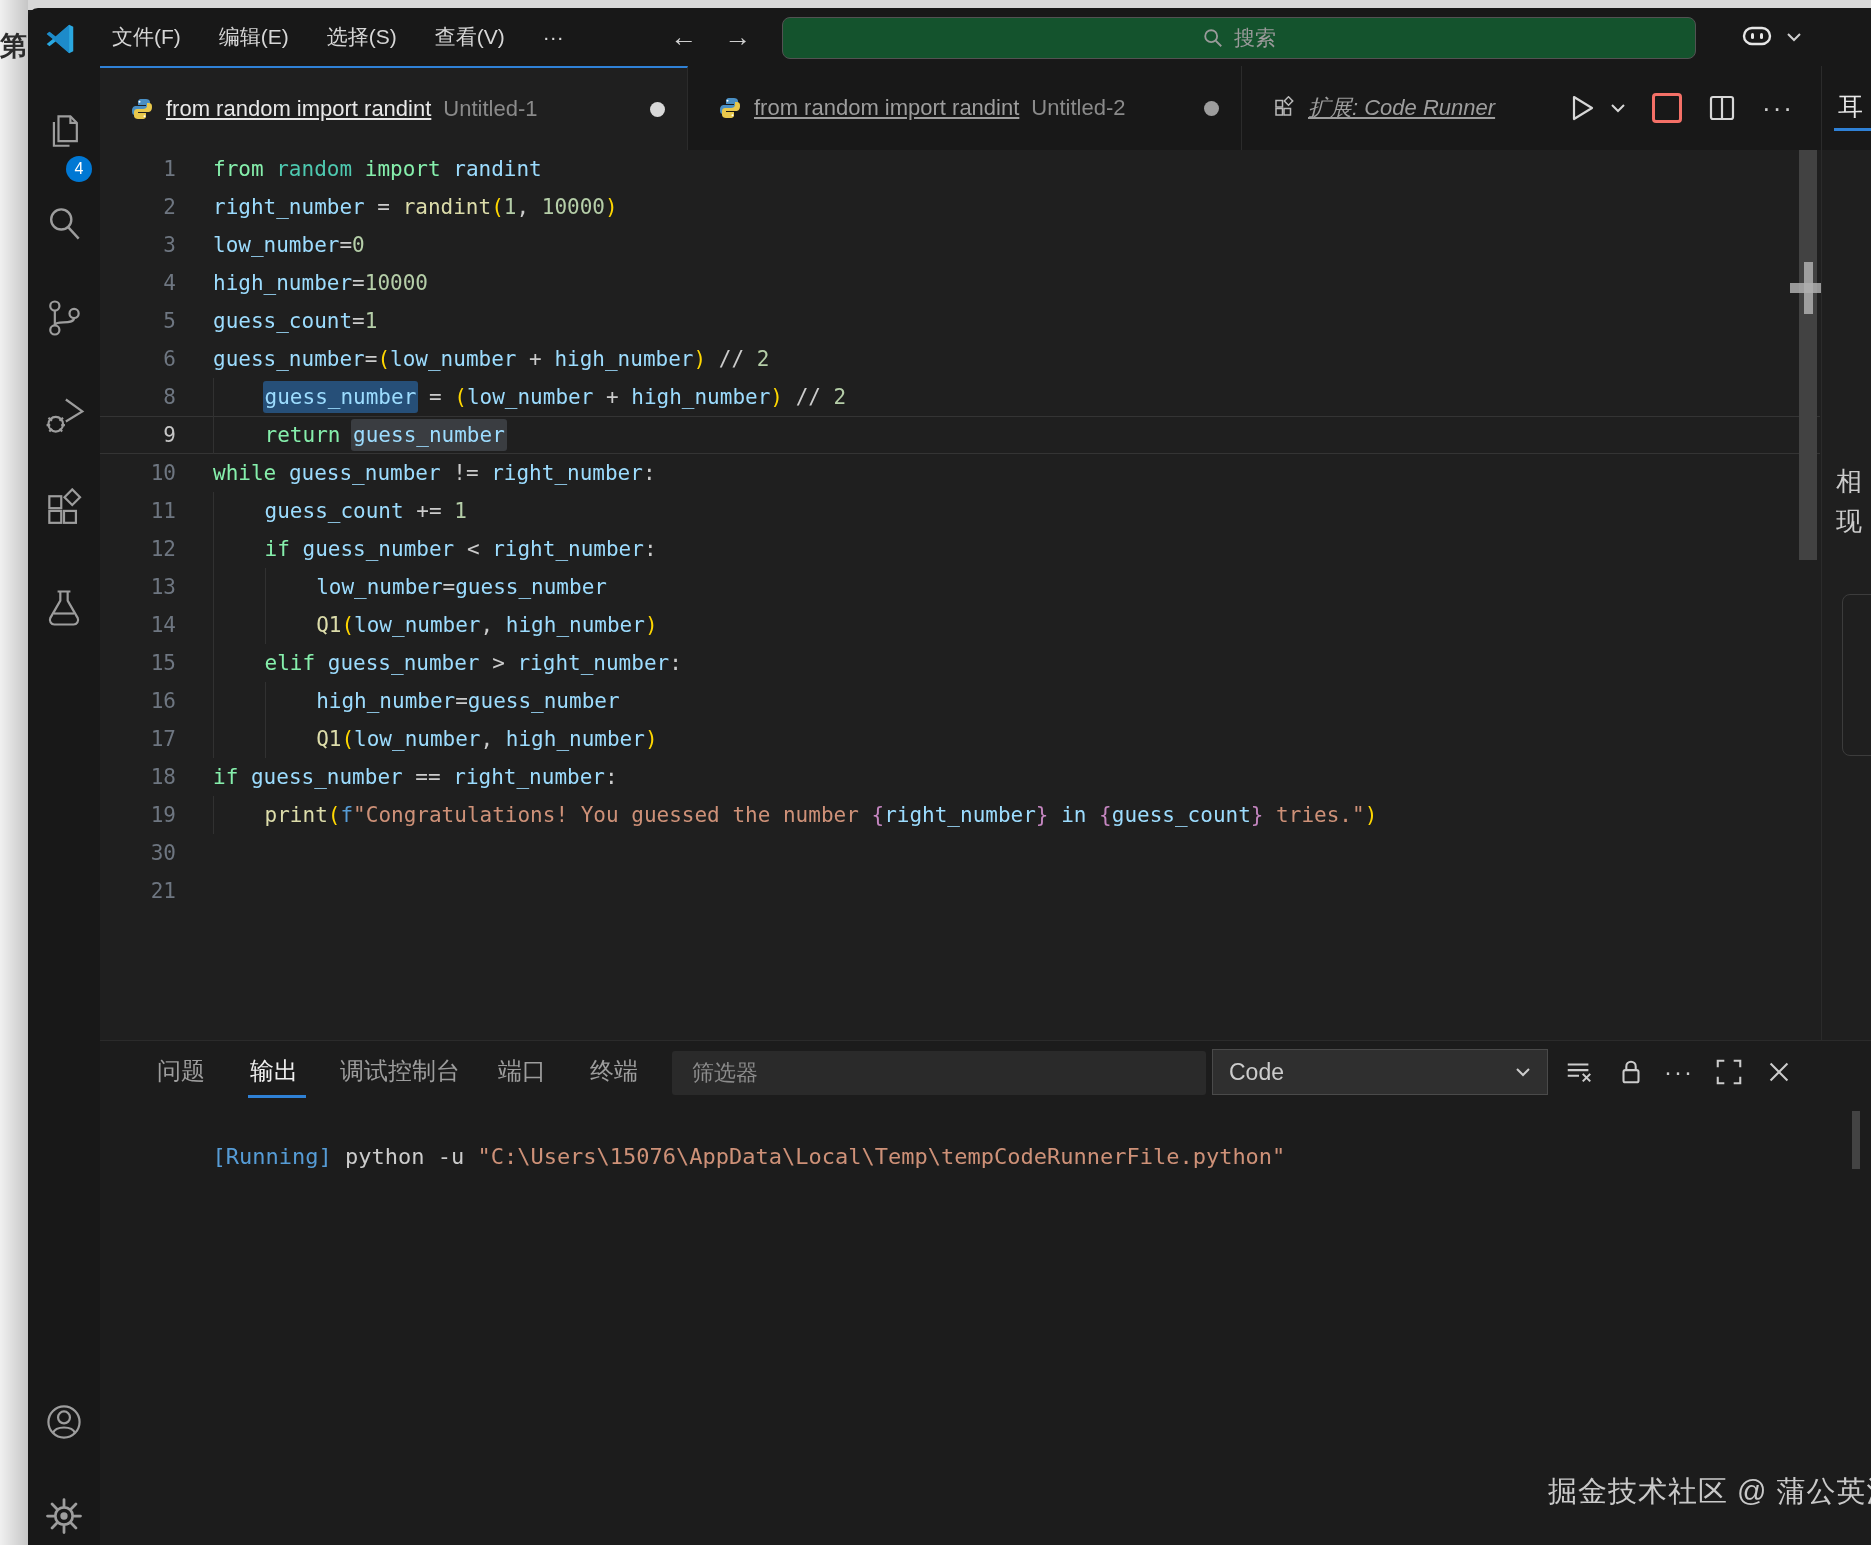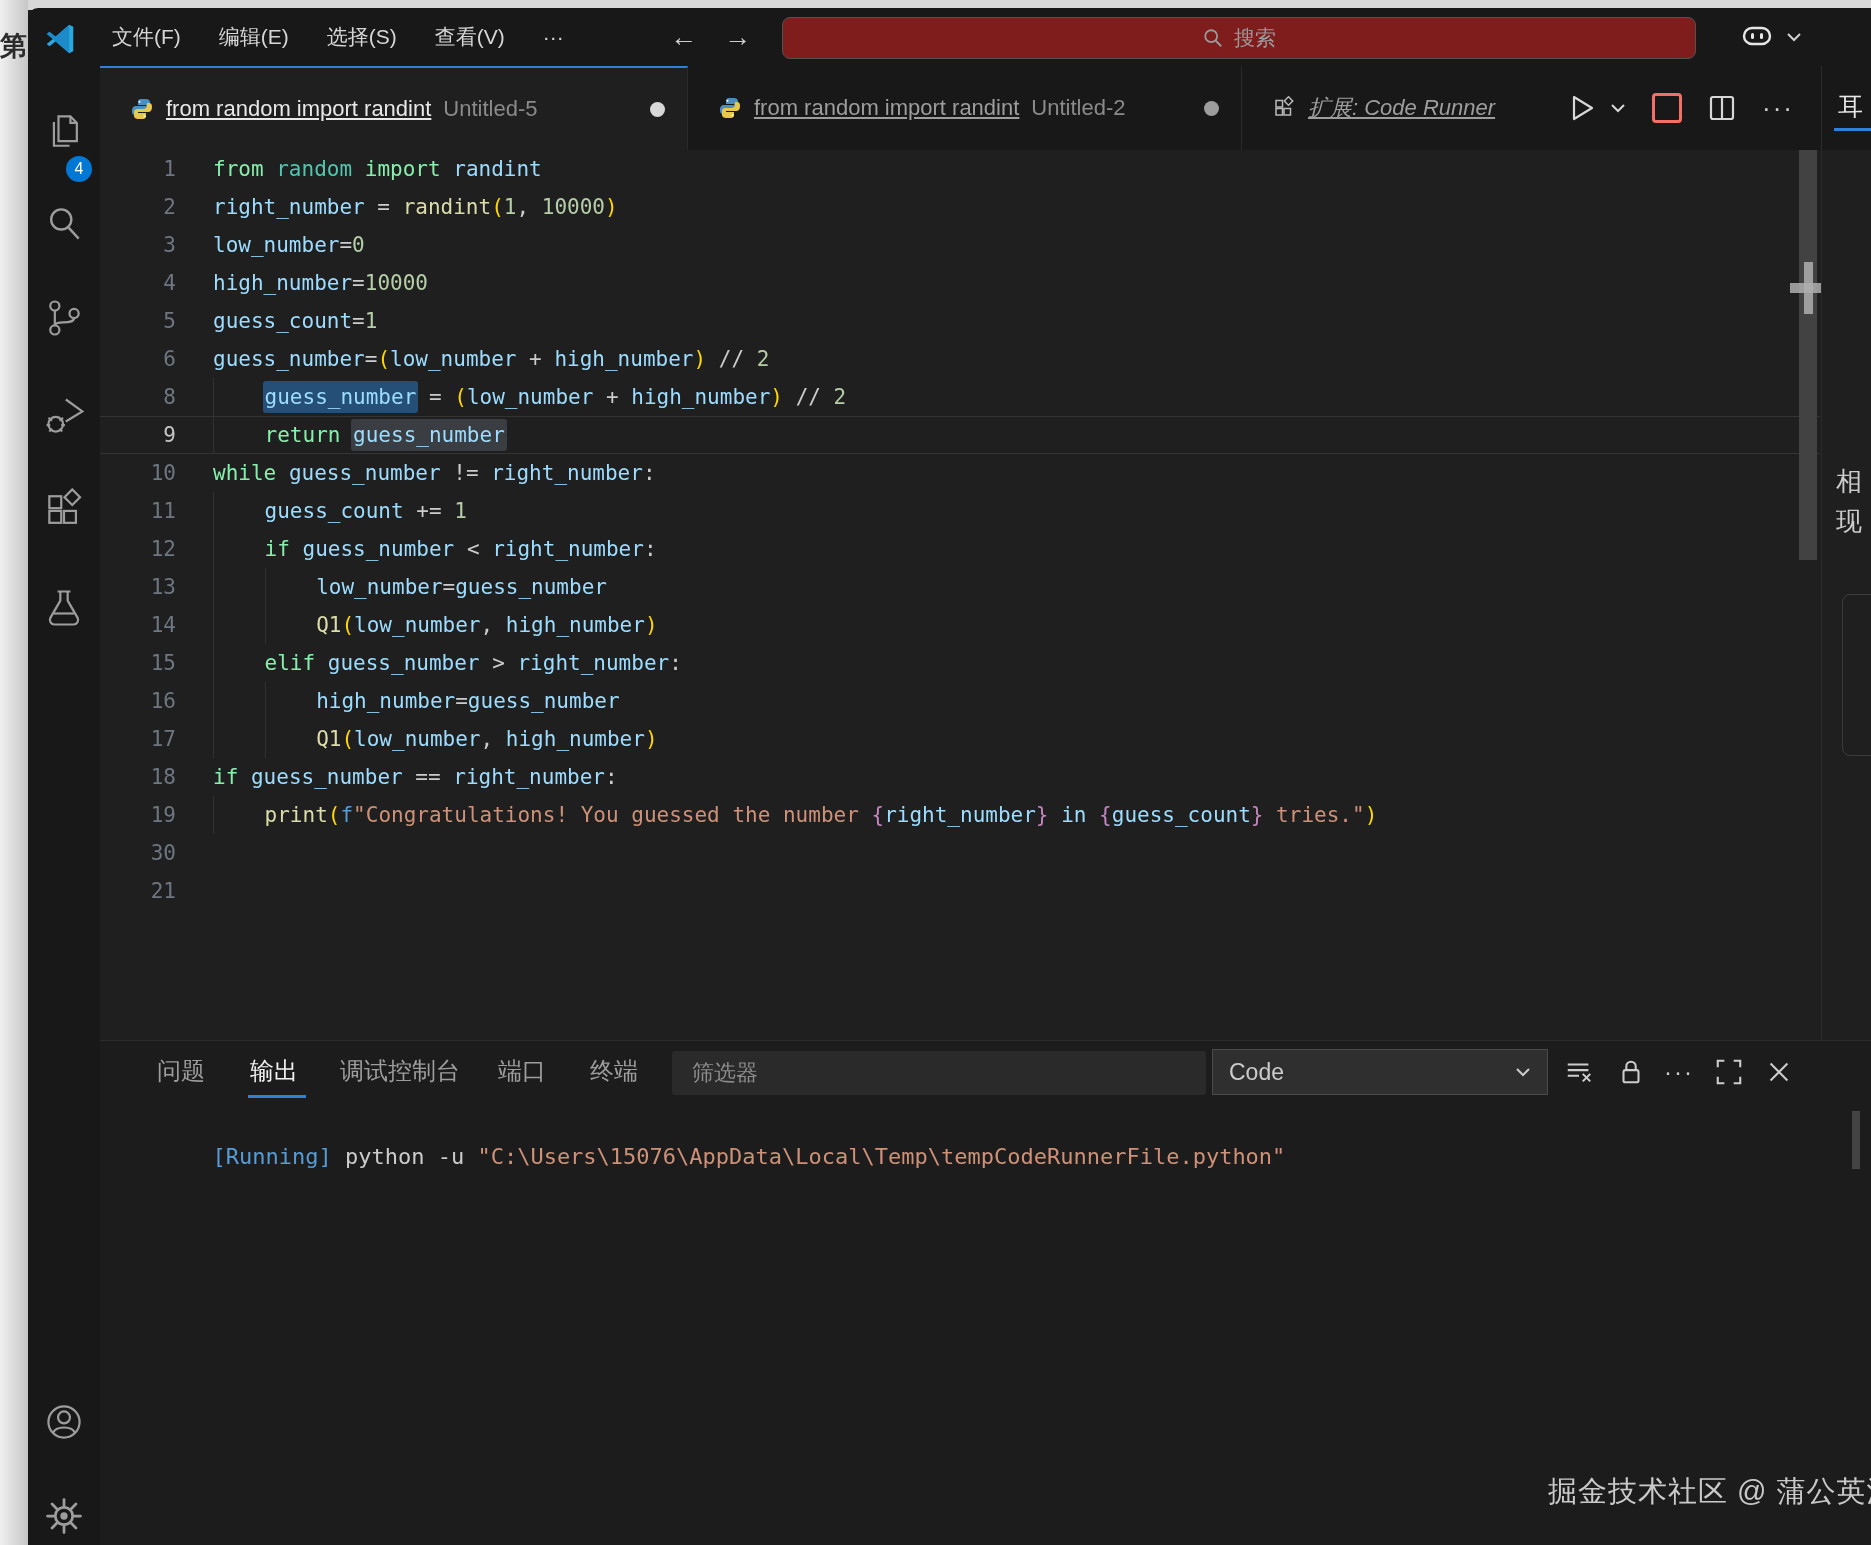--- a/index.html
+++ b/index.html
@@ -12,21 +12,21 @@
   #desk-left{left:0;top:0;width:28px;height:1545px;background:linear-gradient(to right,#f0f0f0,#c6c6c6);}
   #desk-char{left:0;top:28px;width:28px;overflow:hidden;color:#2b2b2b;font-size:27px;font-weight:bold;}
 
   
   #titlebar{left:28px;top:8px;width:1843px;height:58px;background:#181818;
             border-bottom:1px solid #2b2b2b;border-top-left-radius:10px;}
   .menu-row{position:absolute;left:84px;top:0;height:58px;display:flex;align-items:center;gap:38px;
             color:#d6d6d6;font-size:21px;}
   .menu-item{cursor:default;}
   .nav-arrow{position:absolute;top:0;height:58px;display:flex;align-items:center;color:#cfcfcf;font-size:27px;}
-  #searchbox{left:754px;top:9px;width:912px;height:40px;background:#7f1d1d;border:1px solid #525252;
+  #searchbox{left:754px;top:9px;width:912px;height:40px;background:#14532d;border:1px solid #525252;
              border-radius:8px;display:flex;align-items:center;justify-content:center;gap:10px;color:#9a9a9a;font-size:21px;}
   #copilot{left:1712px;top:14px;}
   #copilot-chev{left:1758px;top:24px;}
 
   
   #activitybar{left:28px;top:66px;width:72px;height:1479px;background:#181818;border-right:1px solid #2b2b2b;}
   .ab-icon{position:absolute;left:42px;width:44px;height:44px;}
   #explorer-badge{position:absolute;left:66px;top:156px;width:26px;height:26px;border-radius:50%;
                   background:#0078d4;color:#fff;font-size:16px;display:flex;align-items:center;justify-content:center;}
 
@@ -202,21 +202,21 @@
     <div class="tab active" style="width:588px;">
       <span>
         <svg width="24" height="24" viewBox="0 0 24 24">
           <path fill="#4a8fc4" d="M12 2c-4 0-4 2-4 3v3h8v1H6c-2 0-4 1-4 5 0 3 1 4 3 4h2v-3c0-2 2-3 4-3h6c1.5 0 3-1 3-3V5c0-2-2-3-4-3z"></path>
           <path fill="#e8c84c" d="M12 22c4 0 4-2 4-3v-3H8v-1h10c2 0 4-1 4-5 0-3-1-4-3-4h-2v3c0 2-2 3-4 3H7c-1.5 0-3 1-3 3v4c0 2 2 3 4 3z"></path>
           <circle cx="9.5" cy="4.8" r="1" fill="#fff"></circle>
             <circle cx="14.5" cy="19.2" r="1" fill="#fff"></circle>
         </svg>
       </span>
       <span class="t-title">from random import randint</span>
-      <span class="t-mod">Untitled-5</span>
+      <span class="t-mod">Untitled-1</span>
       <span class="dot" style="margin-left:auto;"></span>
     </div>
     <div class="tab" style="width:554px;">
       <span>
         <svg width="24" height="24" viewBox="0 0 24 24">
           <path fill="#4a8fc4" d="M12 2c-4 0-4 2-4 3v3h8v1H6c-2 0-4 1-4 5 0 3 1 4 3 4h2v-3c0-2 2-3 4-3h6c1.5 0 3-1 3-3V5c0-2-2-3-4-3z"></path>
           <path fill="#e8c84c" d="M12 22c4 0 4-2 4-3v-3H8v-1h10c2 0 4-1 4-5 0-3-1-4-3-4h-2v3c0 2-2 3-4 3H7c-1.5 0-3 1-3 3v4c0 2 2 3 4 3z"></path>
           <circle cx="9.5" cy="4.8" r="1" fill="#fff"></circle>
             <circle cx="14.5" cy="19.2" r="1" fill="#fff"></circle>
         </svg>

